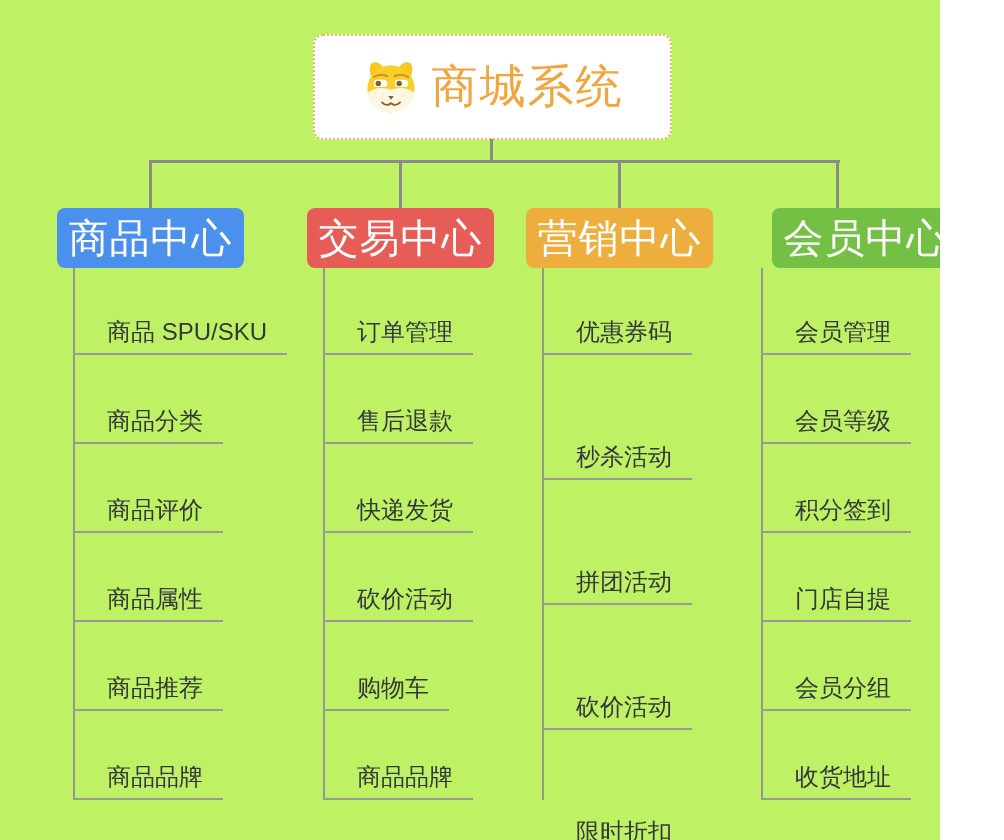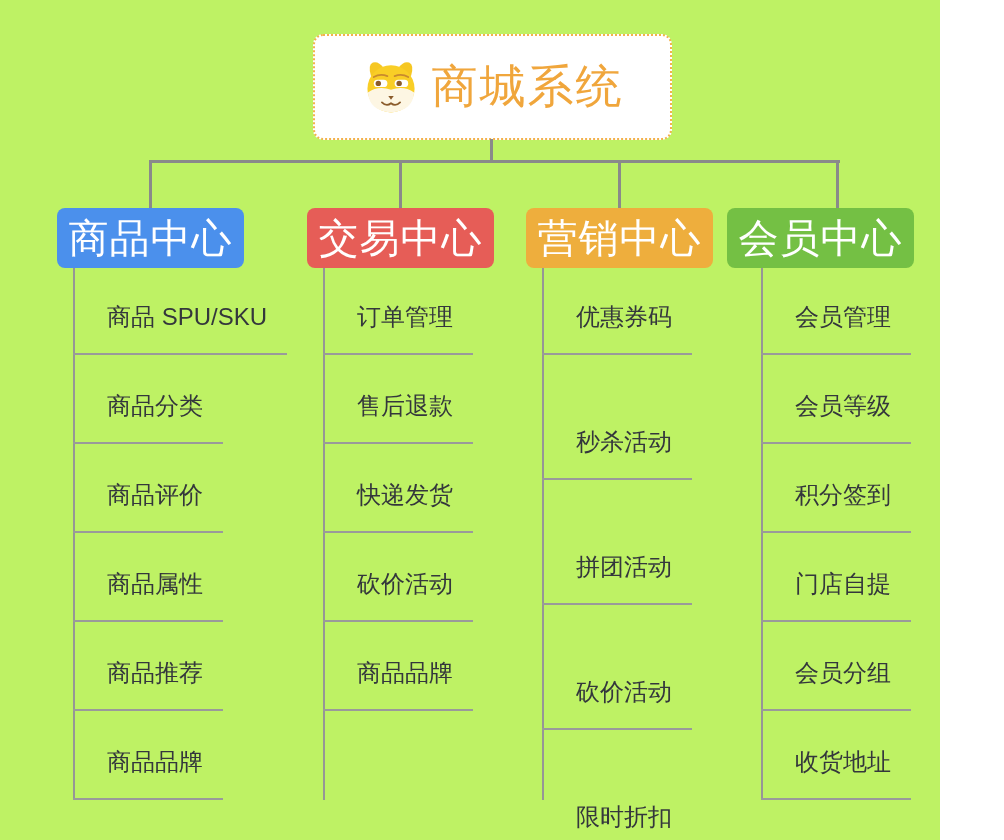--- a/index.html
+++ b/index.html
@@ -54,21 +54,21 @@
     font-size: 40px;
     letter-spacing: 1px;
     display: flex;
     align-items: center;
     justify-content: center;
     white-space: nowrap;
   }
   .bh-1 { left: 57px; }
   .bh-2 { left: 307px; }
   .bh-3 { left: 526px; }
-  .bh-4 { left: 727px; }
+  .bh-4 { left: 772px; }
 
   
   .trunk { position: absolute; top: 268px; width: 2px; height: 532px; background: #969696; }
   .tr-1 { left: 73px; }
   .tr-2 { left: 323px; }
   .tr-3 { left: 542px; }
   .tr-4 { left: 761px; }
 
   
   .branch-items {
@@ -80,21 +80,21 @@
   }
   .bi-1 { left: 73px; }
   .bi-2 { left: 323px; }
   .bi-3 { left: 542px; gap: 36px; }
   .bi-4 { left: 761px; }
   .item-slot { height: 89px; display: flex; align-items: flex-end; }
   .item-slot:first-child { height: 87px; }
   .leaf-item {
     display: inline-block;
     border-bottom: 2px solid #9a9a9a;
-    padding: 0 20px 20px 34px;
+    padding: 0 20px 5px 34px;
     font-size: 24px;
     color: #34373c;
     white-space: nowrap;
   }
 </style>
 </head>
 <body>
 
 <div id="canvas">
 
@@ -161,20 +161,23 @@
     <div class="item-slot">
         <span class="leaf-item">售后退款</span>
       </div>
     <div class="item-slot">
         <span class="leaf-item">快递发货</span>
       </div>
     <div class="item-slot">
         <span class="leaf-item">砍价活动</span>
       </div>
     <div class="item-slot">
+        <span class="leaf-item">购物车</span>
+      </div>
+    <div class="item-slot">
         <span class="leaf-item">商品品牌</span>
       </div>
   </div>
 
   <div class="branch-items bi-3">
     <div class="item-slot">
         <span class="leaf-item">优惠券码</span>
       </div>
     <div class="item-slot">
         <span class="leaf-item">秒杀活动</span>

